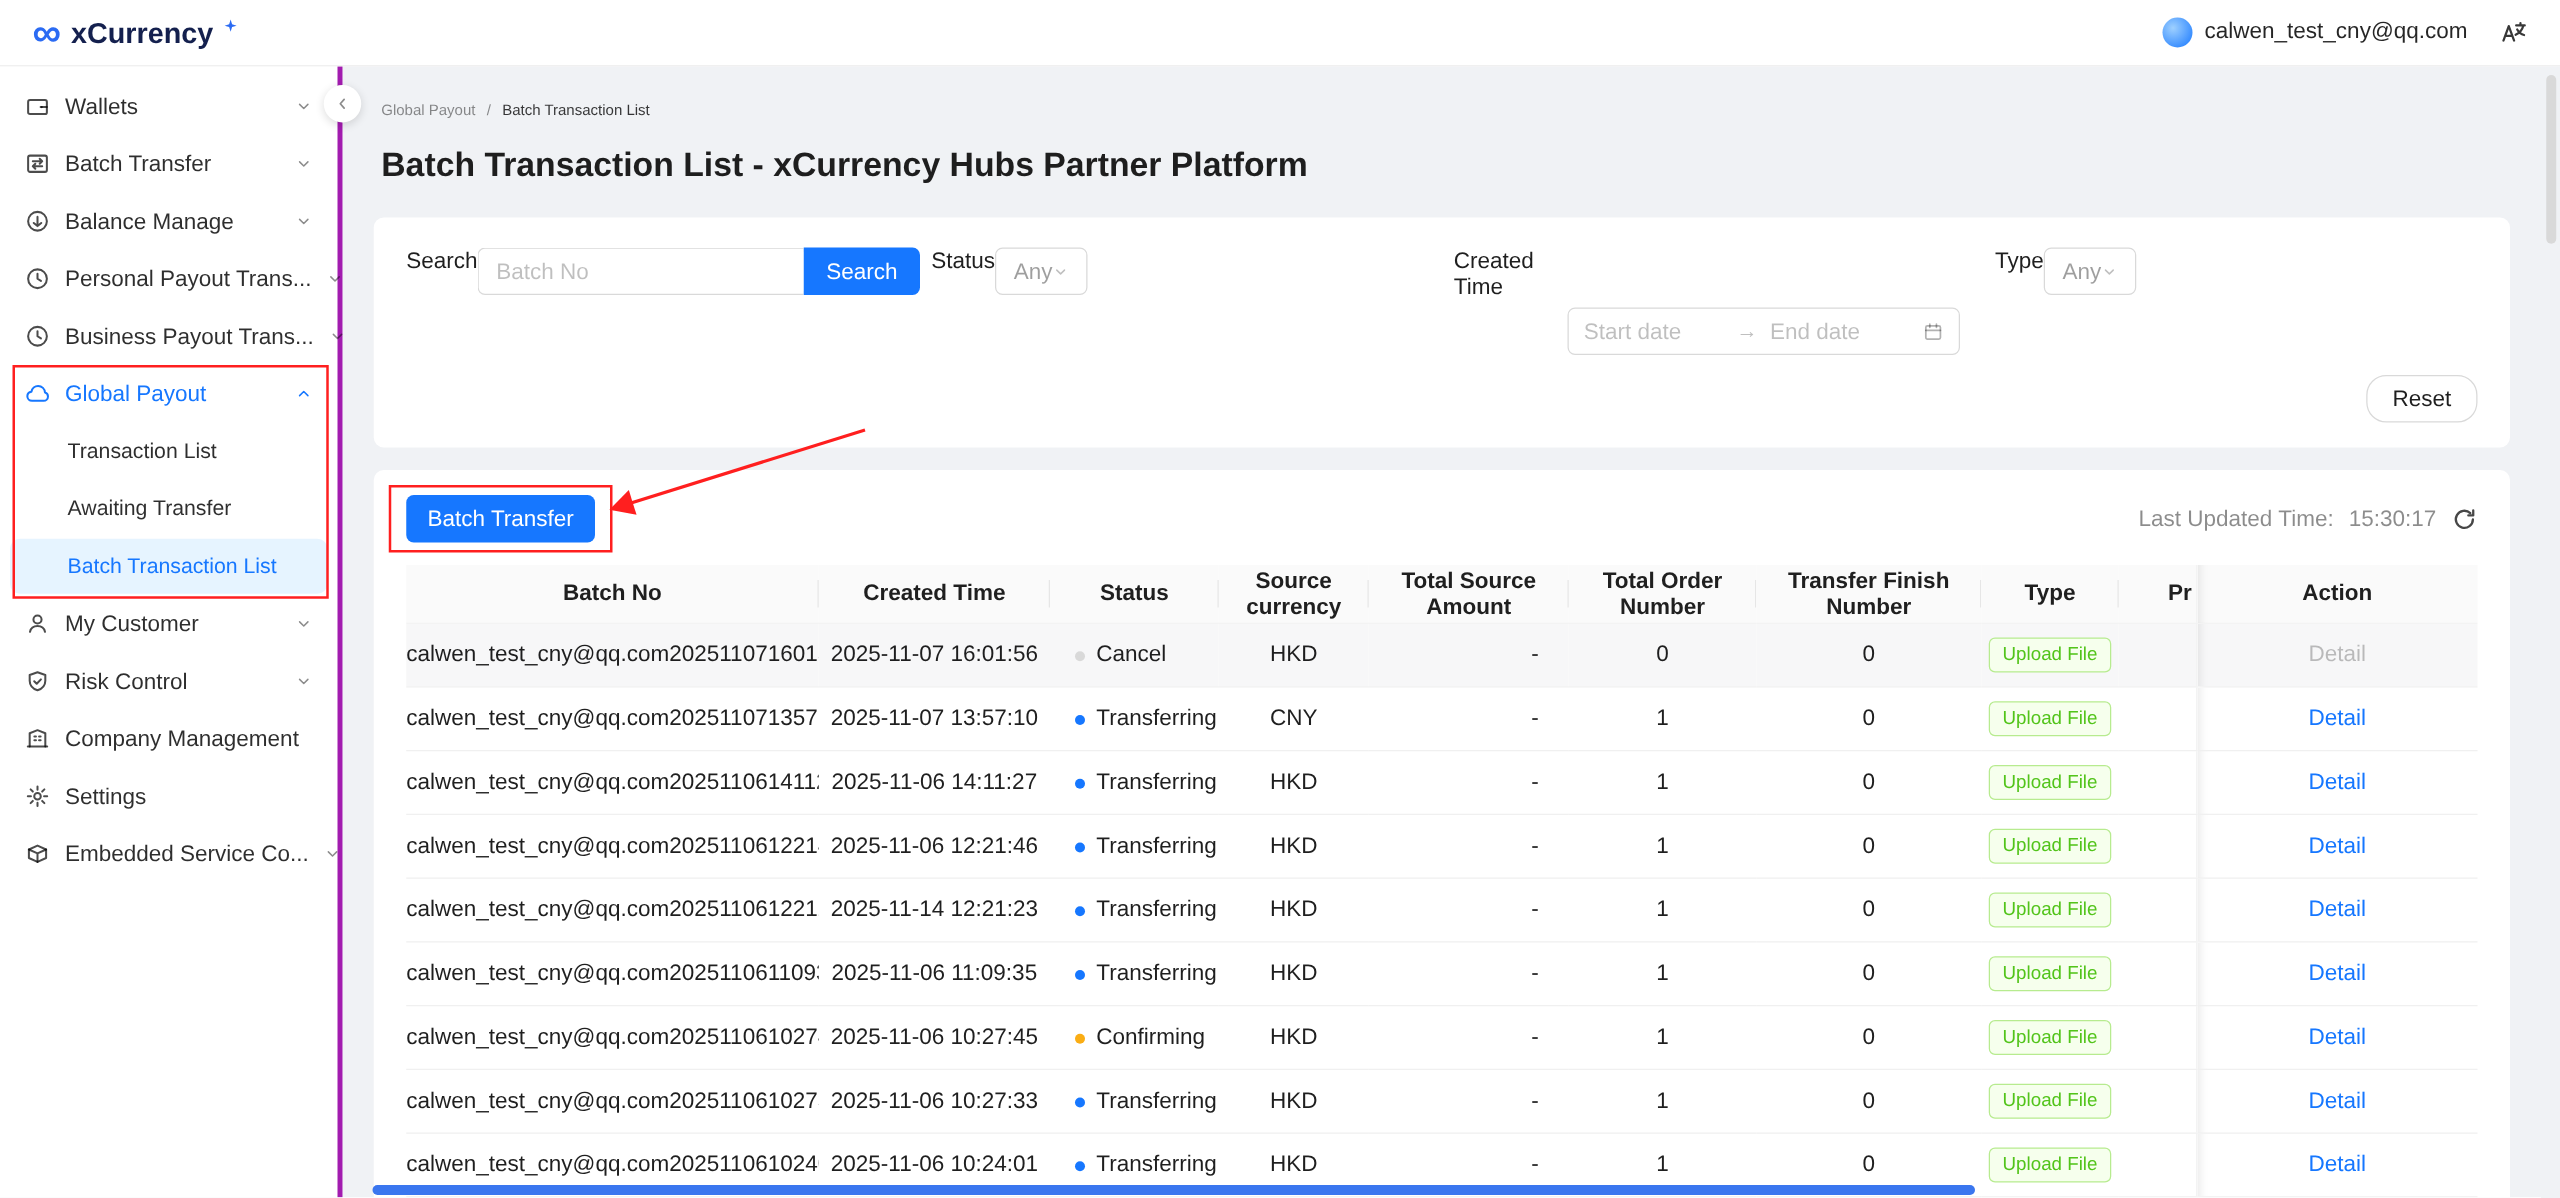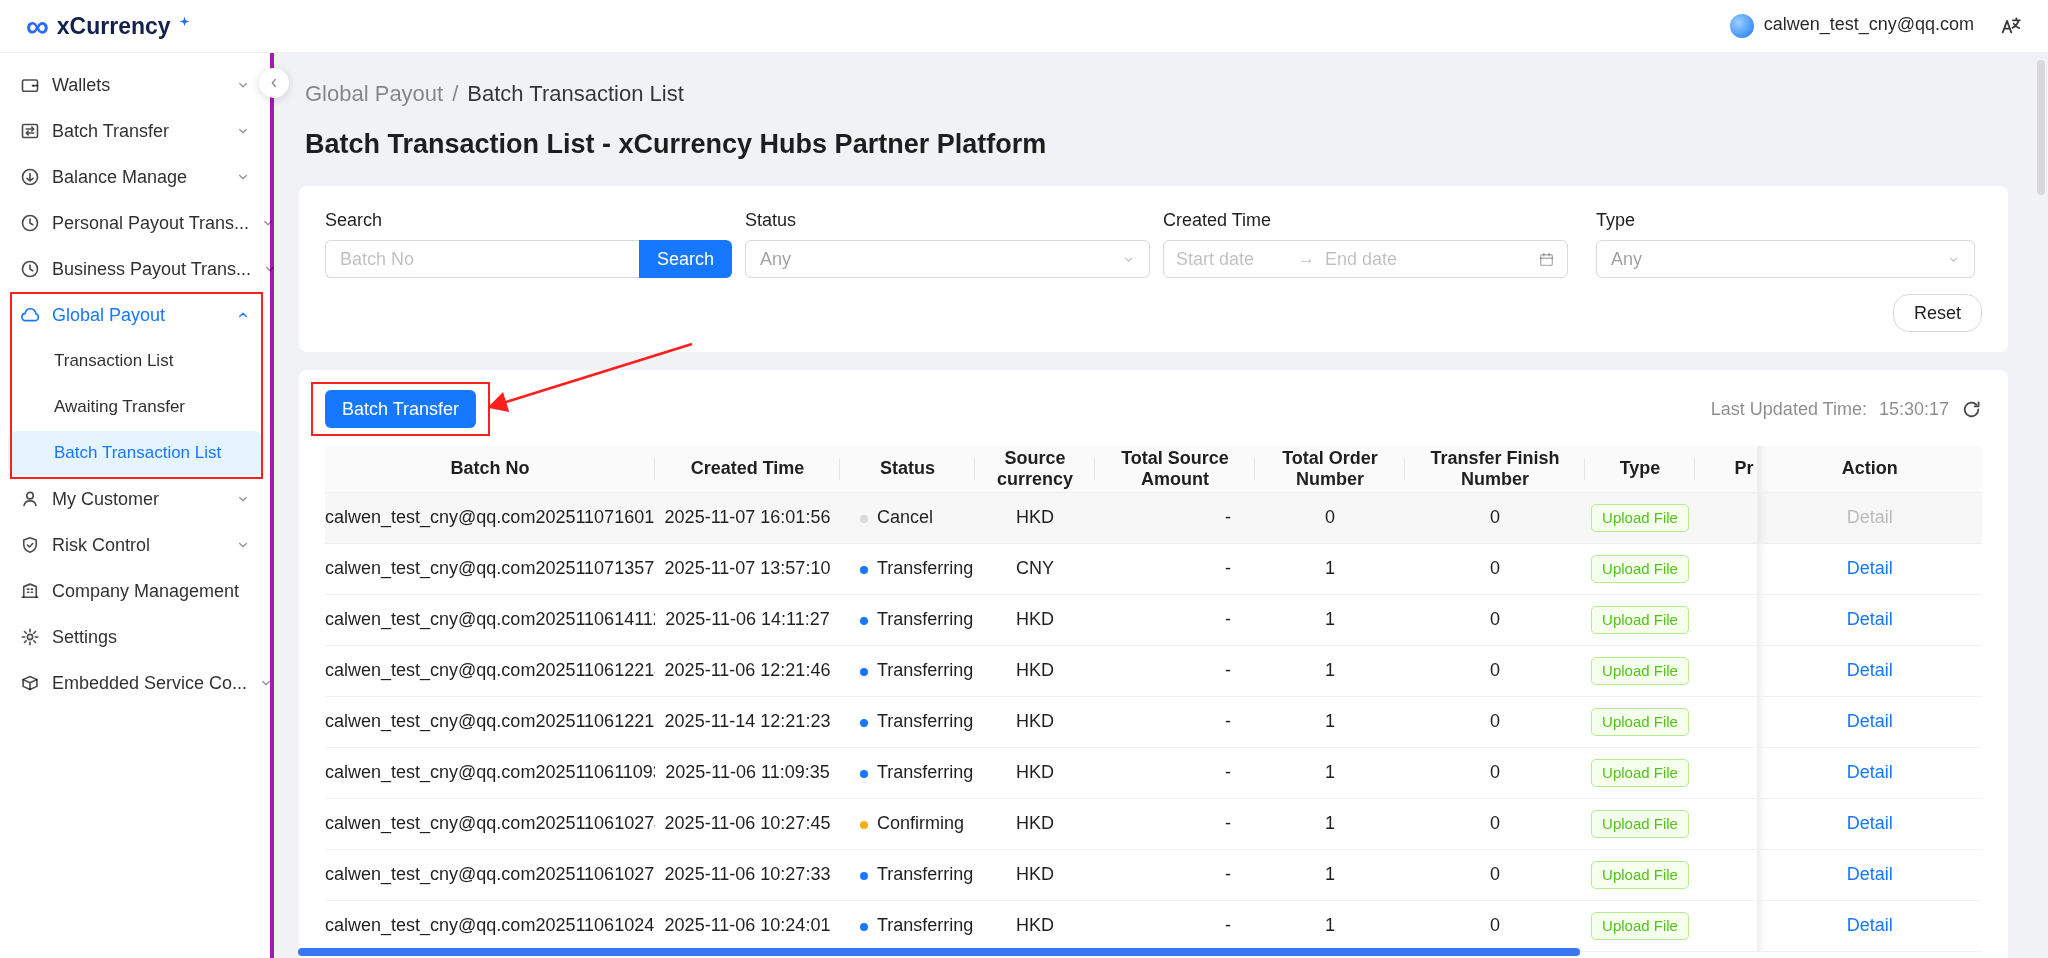--- a/index.html
+++ b/index.html
@@ -32,43 +32,43 @@
   .sub-item { height:44px; margin:2px 8px; padding:0 12px 0 46px; display:flex; align-items:center;
     border-radius:8px; font-size:17px; color:rgba(0,0,0,.82); cursor:pointer; }
   .sub-item.active { background:#e6f4ff; color:var(--accent,#1677ff); }
 
   .collapse-btn { position:absolute; left:259px; top:68px; width:30px; height:30px; border-radius:50%;
     background:#fff; box-shadow:0 2px 8px rgba(0,0,0,.14); display:flex; align-items:center;
     justify-content:center; color:rgba(0,0,0,.45); z-index:12; cursor:pointer; }
 
   
   .main { position:absolute; left:275px; top:53px; right:0; bottom:0; padding:16px 40px 0 24px; overflow:hidden; }
-  .breadcrumb { font-size:22px; color:rgba(0,0,0,.45); margin-top:12px; margin-left:6px; }
+  .breadcrumb { font-size:12px; color:rgba(0,0,0,.45); margin-top:12px; margin-left:6px; }
   .breadcrumb .sep { margin:0 9px; }
   .breadcrumb .current { color:rgba(0,0,0,.78); }
   .page-title { margin-top:22px; margin-left:6px; font-size:27px; font-weight:700; color:rgba(0,0,0,.88); }
 
   .card { background:#fff; border-radius:8px; }
   .filter-card { margin-top:26px; padding:24px 26px 20px; }
   .filter-row { display:flex; gap:13px; }
-  .fg { display:flex; flex-direction:column; }
+  .fg { display:flex; flex-direction:row; }
   .fg-label { font-size:18px; color:rgba(0,0,0,.88); margin-bottom:9px; }
   .fg-search { width:407px; } .fg-status { width:405px; } .fg-created { width:405px; }
   .fg-type { width:379px; margin-left:15px; }
   .search-wrap { display:flex; }
   .search-input { flex:1; min-width:0; height:38px; border:1px solid #d9d9d9; border-right:none;
     border-radius:6px 0 0 6px; padding:0 14px; font-size:18px; outline:none; color:rgba(0,0,0,.88); background:#fff; }
   input::placeholder { color:rgba(0,0,0,.25); }
   .search-btn { height:38px; padding:0 18px; background:var(--accent,#1677ff); color:#fff; border:none;
     border-radius:0 6px 6px 0; font-size:18px; cursor:pointer; }
   .select { height:38px; border:1px solid #d9d9d9; border-radius:6px; background:#fff;
     display:flex; align-items:center; padding:0 14px; font-size:18px; color:rgba(0,0,0,.38); cursor:pointer; }
   .select .chevd { margin-left:auto; color:rgba(0,0,0,.25); display:flex; }
   .range { height:38px; border:1px solid #d9d9d9; border-radius:6px; background:#fff;
-    display:flex; align-items:center; padding:0 12px; gap:10px; }
+    display:flex; align-items:center; padding:0 12px; gap:10px;margin-top:48px; }
   .range input { border:none; outline:none; width:112px; font-size:18px; background:transparent; }
   .range .arrow { color:rgba(0,0,0,.25); font-size:17px; }
   .range .cal { margin-left:auto; color:rgba(0,0,0,.30); display:flex; }
   .reset-row { display:flex; justify-content:flex-end; margin-top:16px; }
   .reset-btn { height:38px; padding:0 20px; border:1px solid #d9d9d9; background:#fff; border-radius:16px;
     font-size:18px; color:rgba(0,0,0,.88); cursor:pointer; }
 
   
   .table-card { margin-top:18px; padding:20px 26px 0; min-height:600px; position:relative; }
   .toolbar { display:flex; align-items:center; justify-content:space-between; position:relative; }

